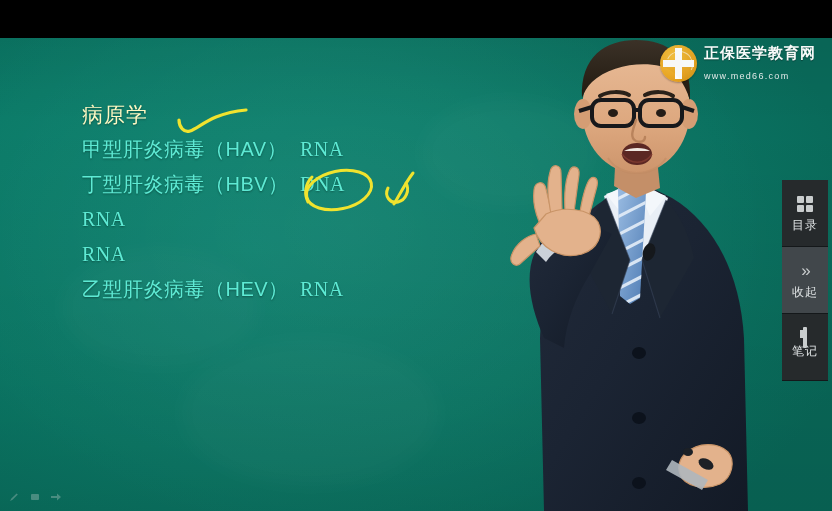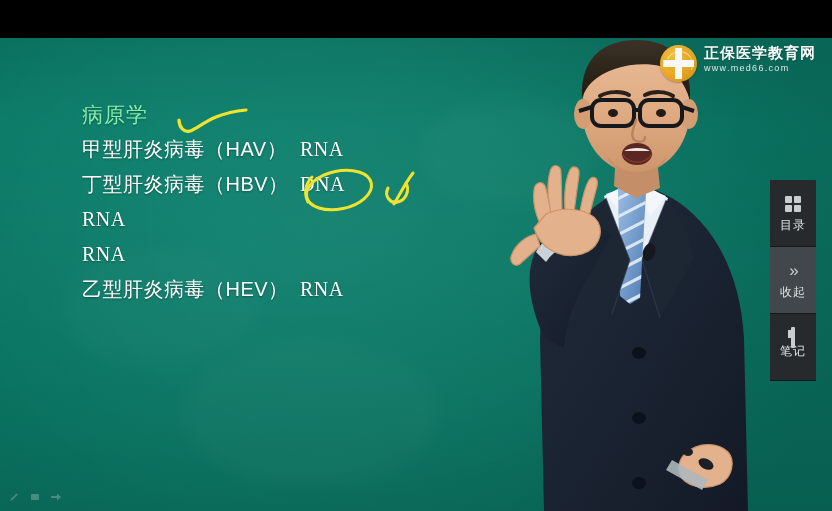--- a/index.html
+++ b/index.html
@@ -54,32 +54,32 @@
 
   
   .slide-text {
     position: absolute;
     left: 82px;
     top: 104px;
     z-index: 5;
   }
   .slide-title {
     font-size: 21px;
-    color: #86efac;
+    color: #fef9c3;
     letter-spacing: 1px;
     line-height: 1;
     margin-bottom: 14px;
     text-shadow: 0 1px 2px rgba(0,0,0,0.35);
     white-space: nowrap;
   }
   .slide-row {
     display: flex;
     align-items: baseline;
     font-size: 20px;
-    color: #ffffff;
+    color: #5eead4;
     line-height: 1;
     margin-bottom: 15px;
     white-space: nowrap;
     text-shadow: 0 1px 2px rgba(0,0,0,0.35);
   }
   .slide-row .virus-name {
     display: inline-block;
     width: 218px;
     letter-spacing: 0.5px;
   }
@@ -157,29 +157,29 @@
     color: #ffffff;
     letter-spacing: 1px;
     font-weight: bold;
     white-space: nowrap;
     text-shadow: 0 1px 1px rgba(0,0,0,0.35);
   }
   .logo-url {
     font-size: 9px;
     color: #e9edec;
     letter-spacing: 1.3px;
-    margin-top: 4px;
+    margin-top: 12px;
     white-space: nowrap;
     font-family: "Liberation Sans", sans-serif;
   }
 
   
   .rail {
     position: absolute;
-    right: 16px;
+    right: 4px;
     top: 180px;
     width: 46px;
     z-index: 30;
   }
   .rail-btn {
     width: 46px;
     height: 66px;
     background: #262a2c;
     color: #d8dcdd;
     display: flex;

